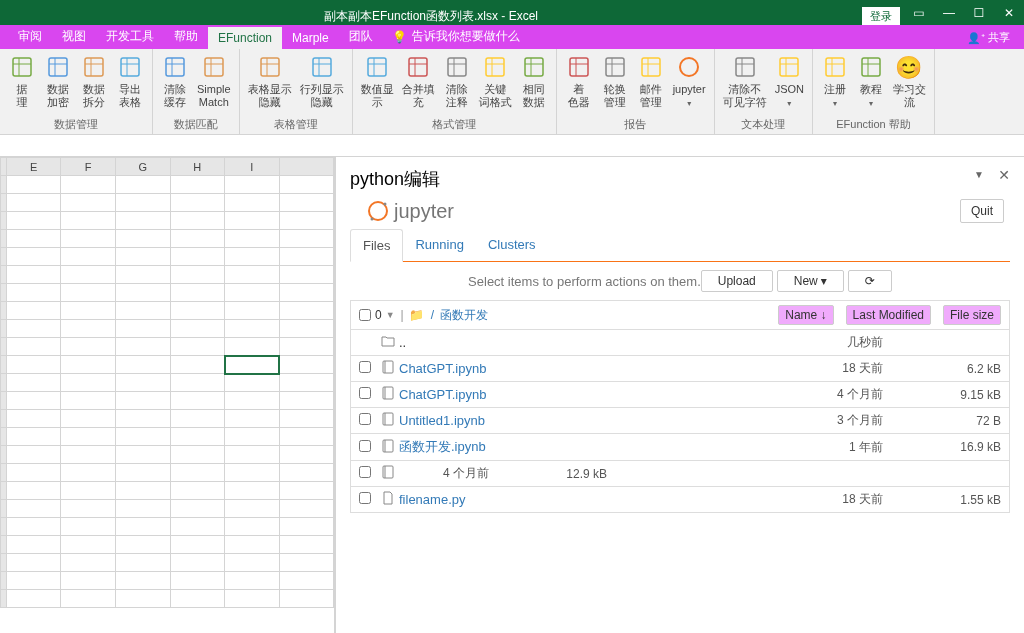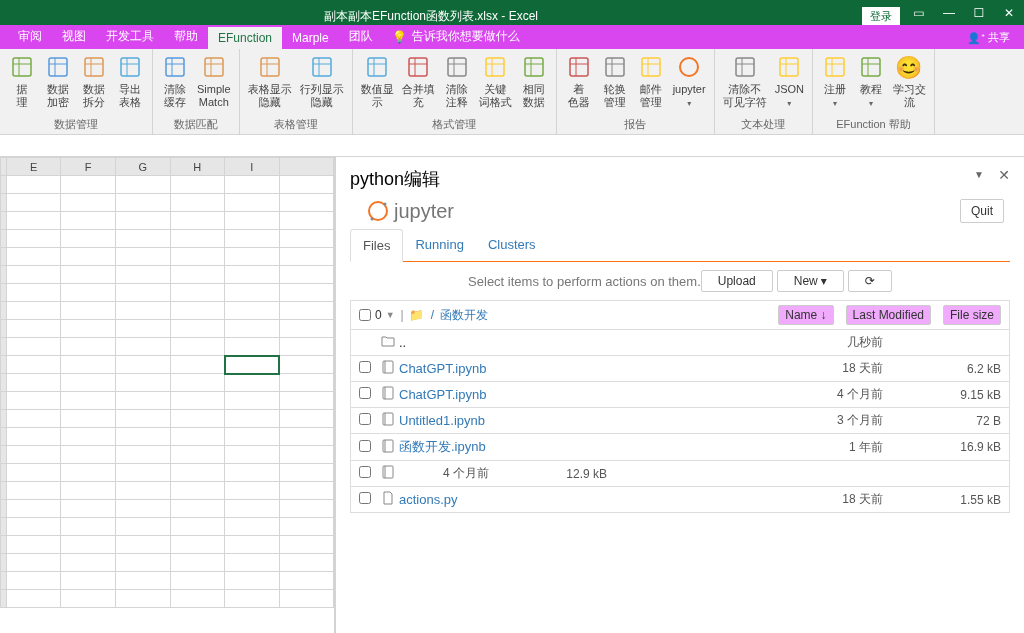--- a/index.html
+++ b/index.html
@@ -722,19 +722,19 @@
               <line x1="4" y1="1" x2="4" y2="13" stroke="#888"></line>
             </svg></span>
     <span class="mod">4 个月前</span>
     <span class="size">12.9 kB</span>
         </div>
         <div class="jrow">
     <span class="cb"><input type="checkbox" style=""></span>
     <span class="ficon"><svg width="14" height="14">
               <path d="M3 1h6l2 2v10H3z" fill="none" stroke="#888"></path>
             </svg></span>
-    <span class="fname ">actions.py</span>
+    <span class="fname ">filename.py</span>
     <span class="mod">18 天前</span>
     <span class="size">1.55 kB</span>
         </div>
       </div>
   </div>
 </div>
 
 </body></html>

